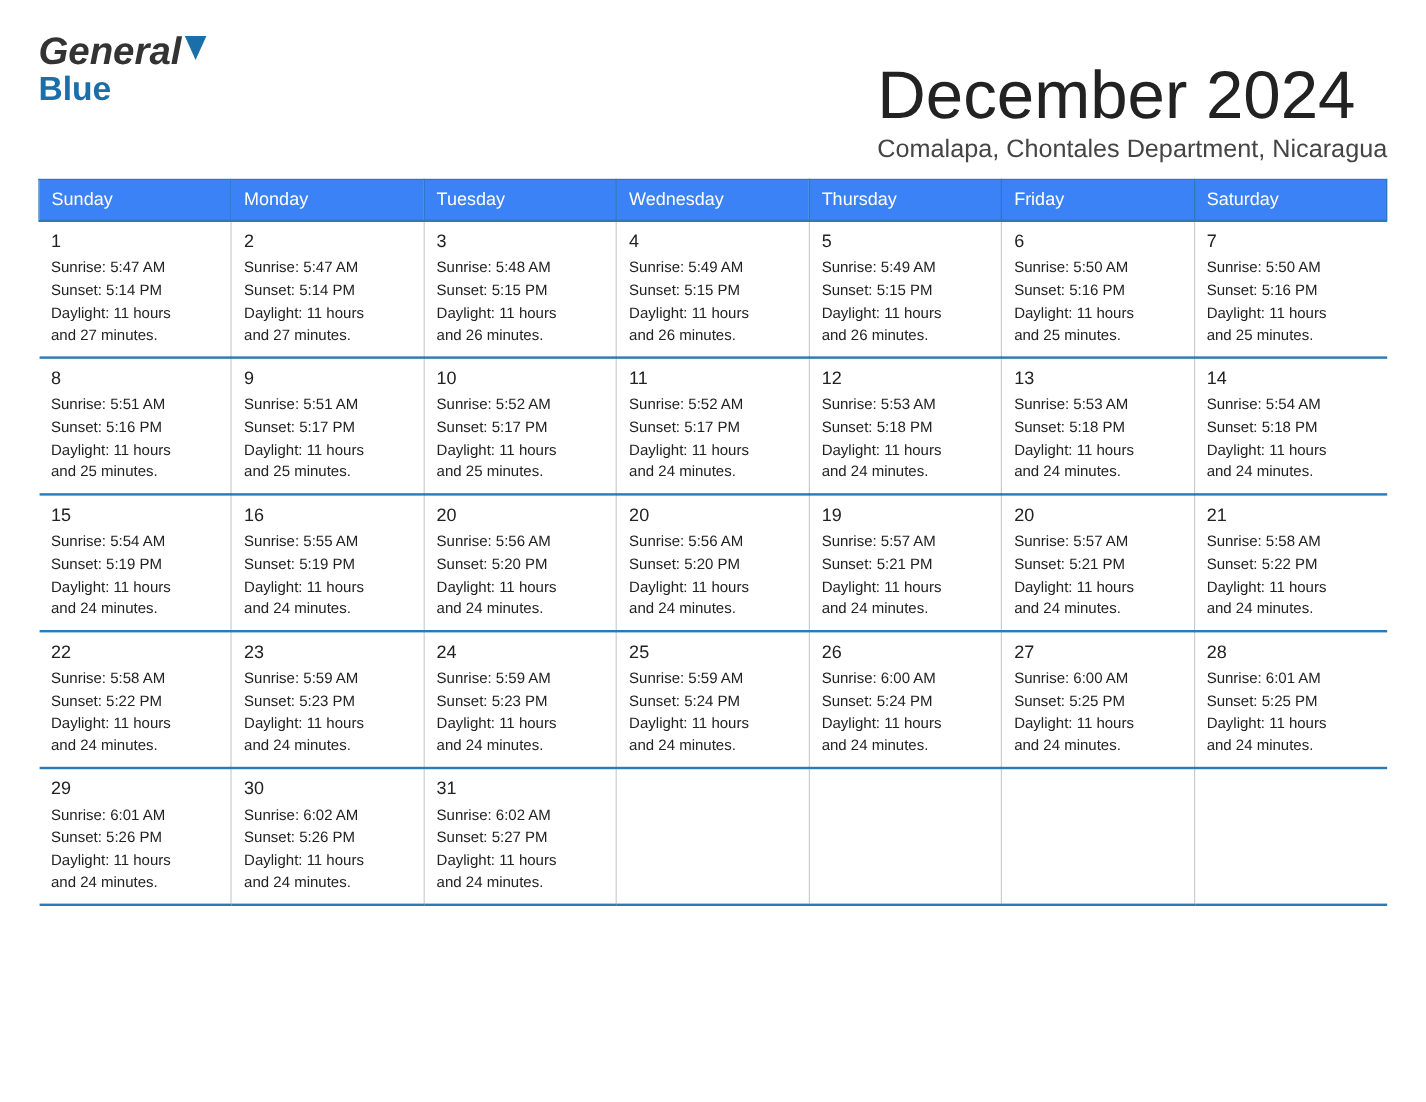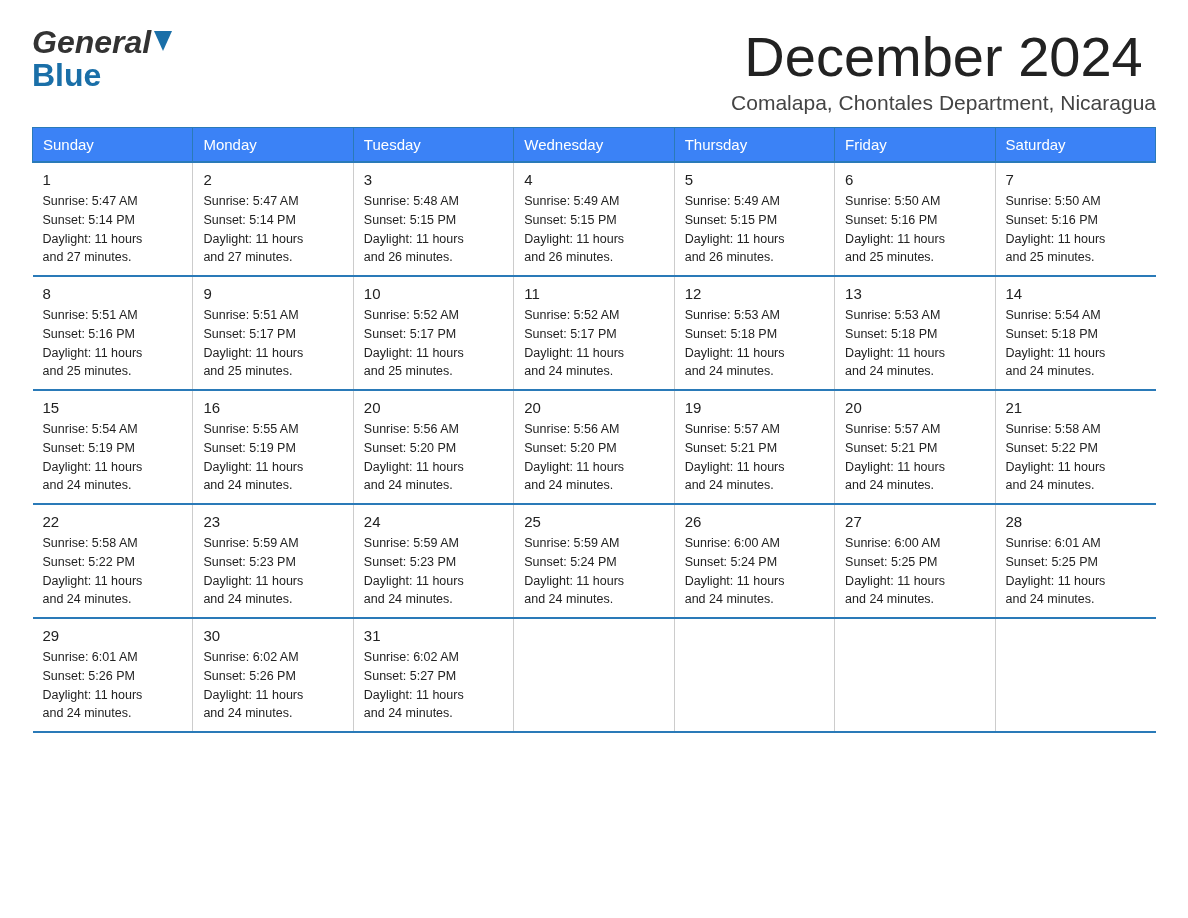--- a/index.html
+++ b/index.html
@@ -10,21 +10,22 @@
       width: 1188px;
       min-height: 918px;
     }
     .header {
       display: flex;
       justify-content: space-between;
       align-items: flex-start;
       margin-bottom: 8px;
     }
     .title-section {
-      text-align: center;
+      text-align: left;
+      margin-top: 22px;
     }
     .calendar {
       width: 100%;
       border-collapse: collapse;
       margin-top: 12px;
     }
     .calendar thead tr {
       background-color: #3b82f6;
     }
     .calendar thead th {
@@ -99,21 +100,21 @@
     <div class="logo-left">
       <div class="logo-row1">
         <span style="font-size:32px;font-weight:bold;color:#333;font-style:italic;">General</span>
         <span style="display:inline-block;margin-left:3px;vertical-align:middle;">
           <svg width="18" height="20" viewBox="0 0 18 20">
             <polygon points="0,0 18,0 9,20" fill="#1a6fa8"></polygon>
           </svg>
         </span>
       </div>
       <div class="logo-row2">
-        <span style="font-size:32px;font-weight:bold;color:#1a6fa8;">Blue</span>
+        <span style="font-size:28px;font-weight:bold;color:#1a6fa8;">Blue</span>
       </div>
     </div>
   </div>
   <div class="title-section">
     <div style="font-size:56px;font-weight:normal;color:#222;">December 2024</div>
     <div style="font-size:21px;color:#444;margin-top:2px;">Comalapa, Chontales Department, Nicaragua</div>
   </div>
 </div>
 
 <table class="calendar">

